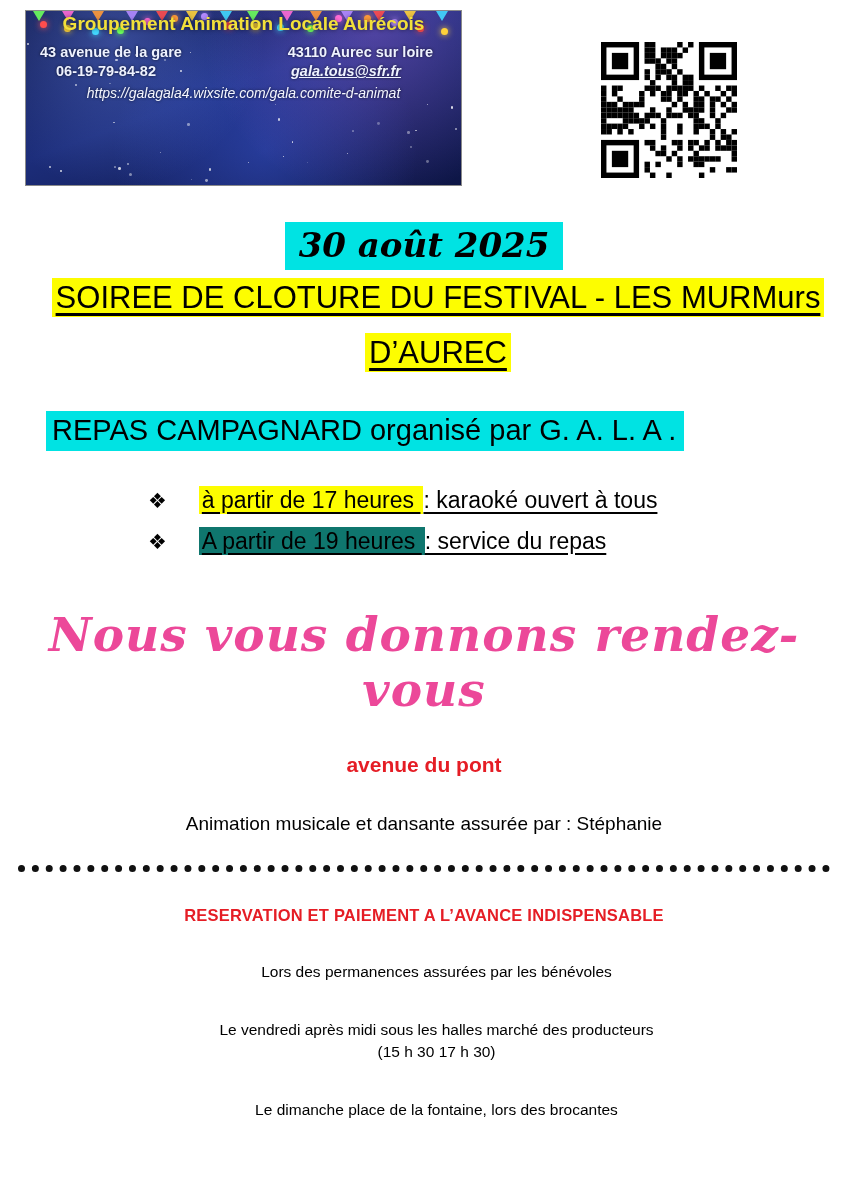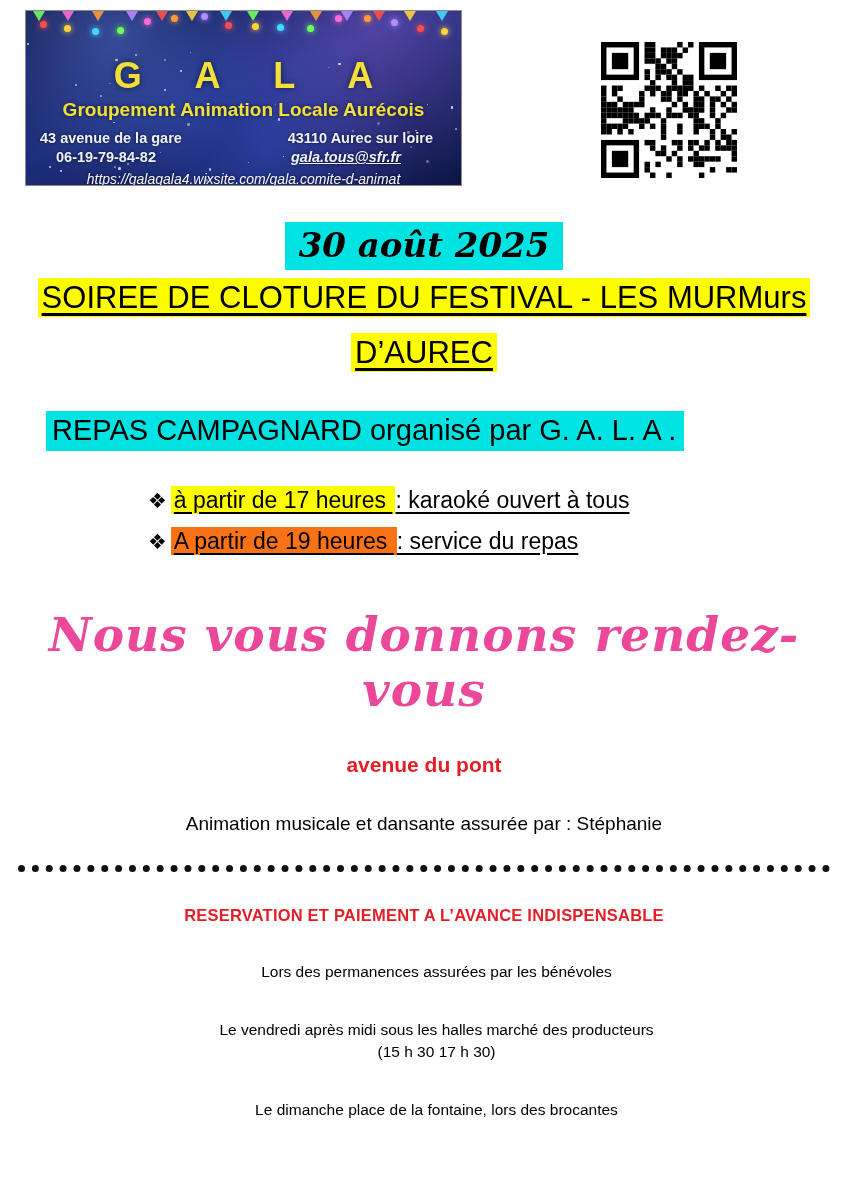--- a/index.html
+++ b/index.html
@@ -71,22 +71,22 @@
     position: absolute;
     left: 601px; top: 42px;
     width: 136px; height: 136px;
     background: #fff;
   }
   .qr svg { display: block; width: 100%; height: 100%; }
 
   
   .hl-cyan  { background: #00e3e3; }
   .hl-yellow{ background: #fdfd00; }
-  .hl-green { background: #f97316; }
-  .u { text-decoration: underline; }
+  .hl-green { background: #0f766e; }
+  .u { text-decoration: underline; margin-left: 28px; }
 
   
   .content { position: relative; }
 
   .date-wrap { text-align: center; margin-top: 26px; }
   .date {
     display: inline-block;
     font-family: "DejaVu Serif", "Liberation Serif", serif;
     font-weight: bold; font-style: italic;
     font-size: 34px;
@@ -211,21 +211,20 @@
           <span class="dot" style="left:399.96697425842285px;top:149.31208610534668px;width:2.9067193984985353px;height:2.9067193984985353px;background:#fff;opacity:0.35373897552490235"></span>
           <span class="dot" style="left:281.23079627752304px;top:151.07152581214905px;width:1.2804023027420044px;height:1.2804023027420044px;background:#fff;opacity:0.2524326741695404"></span>
           <span class="dot" style="left:23.083117194473743px;top:154.72995832562447px;width:2.0346179485321043px;height:2.0346179485321043px;background:#fff;opacity:0.7288587093353271"></span>
           <span class="dot" style="left:109.33521032333374px;top:43.400914669036865px;width:1.5019985377788543px;height:1.5019985377788543px;background:#fff;opacity:0.5790964245796204"></span>
           <span class="dot" style="left:429.0018653869629px;top:116.96063995361328px;width:1.7886150360107422px;height:1.7886150360107422px;background:#fff;opacity:0.5974792480468749"></span>
           <span class="dot" style="left:100.95430374145508px;top:151.53210133314133px;width:2.1441045999526978px;height:2.1441045999526978px;background:#fff;opacity:0.556120228767395"></span>
           <span class="dot" style="left:320.85983395576477px;top:141.52007222175598px;width:1.2964075326919555px;height:1.2964075326919555px;background:#fff;opacity:0.7022967755794525"></span>
           <span class="dot" style="left:83.3289647102356px;top:71.5631839632988px;width:1.502195429801941px;height:1.502195429801941px;background:#fff;opacity:0.34703139662742616"></span>
           <span class="dot" style="left:302.44034945964813px;top:55.52964925765991px;width:1.8115287959575652px;height:1.8115287959575652px;background:#fff;opacity:0.2760946035385132"></span>
         </div>
-      <div class="banner-title">G A L A</div>
       <div class="banner-subtitle">Groupement Animation Locale Aurécois</div>
       <div class="banner-row">
         <span>43 avenue de la gare</span>
         <span>43110 Aurec sur loire</span>
       </div>
       <div class="banner-row row2">
         <span>06-19-79-84-82</span>
         <span class="banner-email">gala.tous@sfr.fr</span>
       </div>
       <div class="banner-site">https://galagala4.wixsite.com/gala.comite-d-animat</div>

